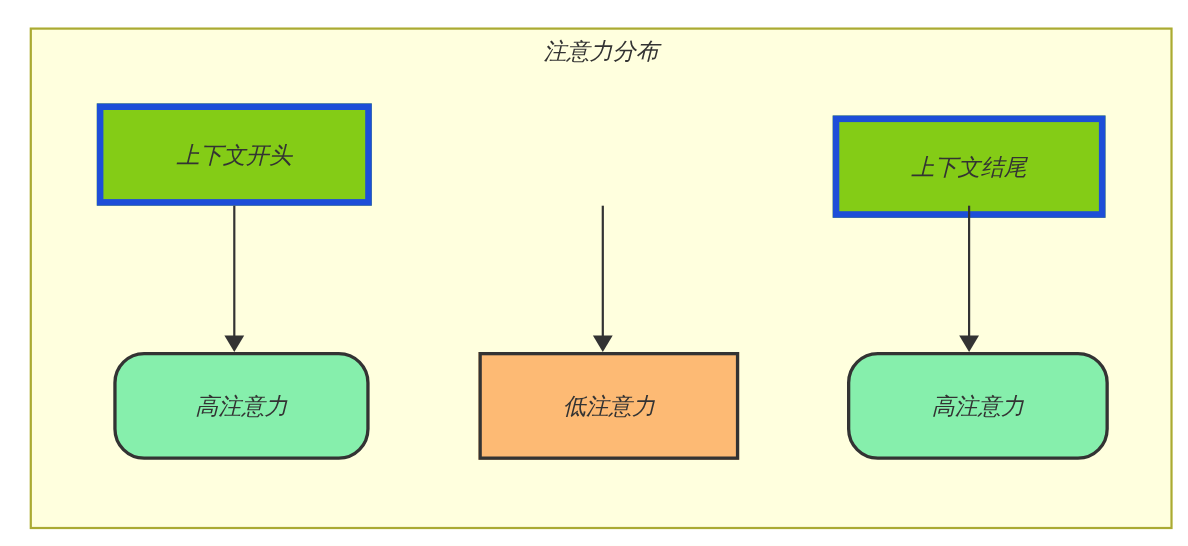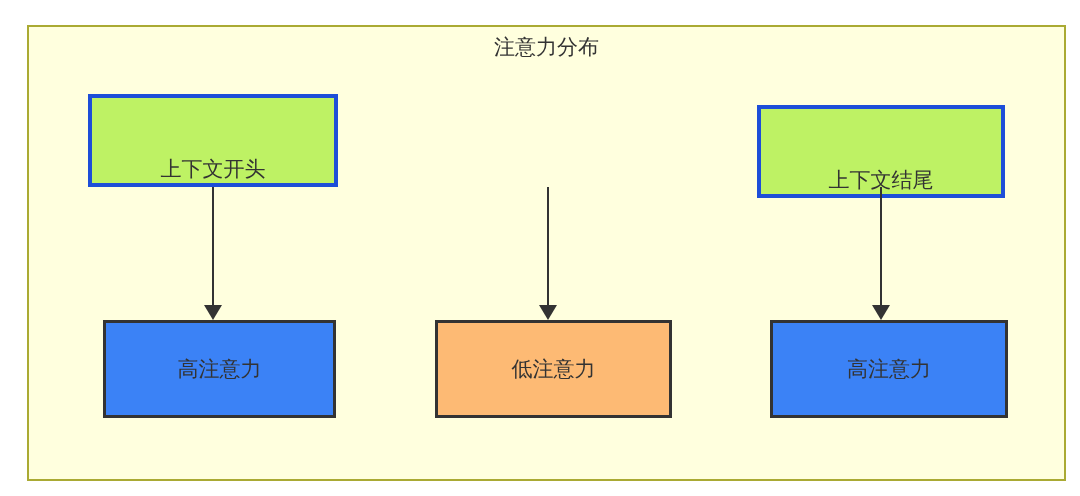--- a/index.html
+++ b/index.html
@@ -1,15 +1,15 @@
 <!DOCTYPE html>
 <html><head>
 <meta charset="utf-8">
 <style>
-  * { margin: 0; padding: 0; box-sizing: border-box; }
+  * { margin: 0; padding: 0; box-sizing: border-box; font-style: italic; }
   html, body {
     width: 1080px; height: 496px;
     background: #ffffff;
     font-family: "Liberation Sans", "DejaVu Sans", sans-serif;
     position: relative;
     overflow: hidden;
   }
   .canvas {
     position: absolute;
     left: 0; top: 0;
@@ -33,28 +33,27 @@
   .node {
     position: absolute;
     display: flex;
     align-items: center;
     justify-content: center;
     font-size: 21px;
     color: #333333;
     text-align: center;
   }
   .node.top {
-    background: #bef264;
-    border: 4px solid #1d4ed8;
-    align-items: flex-end;
+    background: #84cc16;
+    border: 6px solid #1d4ed8;
   }
   .node.bottom {
     border: 3px solid #333333;
   }
-  .node.high { background: #3b82f6; }
+  .node.high { background: #86efac; border-radius: 28px; }
   .node.low  { background: #fdba74; }
 
   #node-a { left: 88px;  top: 94px; width: 250px; height: 93px; }
   #node-b { left: 425px; top: 94px; width: 247px; height: 93px; }
   #node-c { left: 757px; top: 94px; width: 248px; height: 93px; margin-top: 11px; }
 
   #node-d { left: 103px; top: 320px; width: 233px; height: 98px; }
   #node-e { left: 435px; top: 320px; width: 237px; height: 98px; }
   #node-f { left: 770px; top: 320px; width: 238px; height: 98px; }
 

